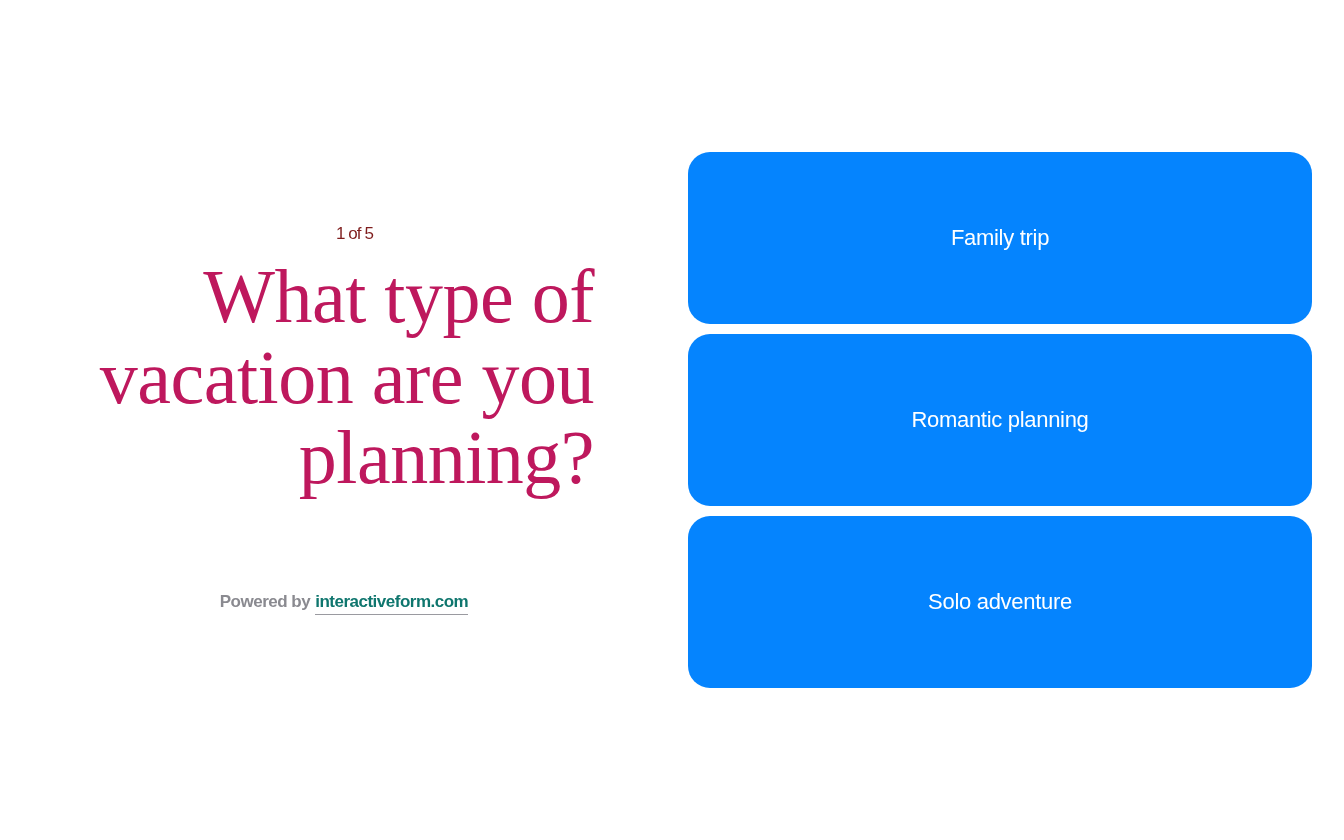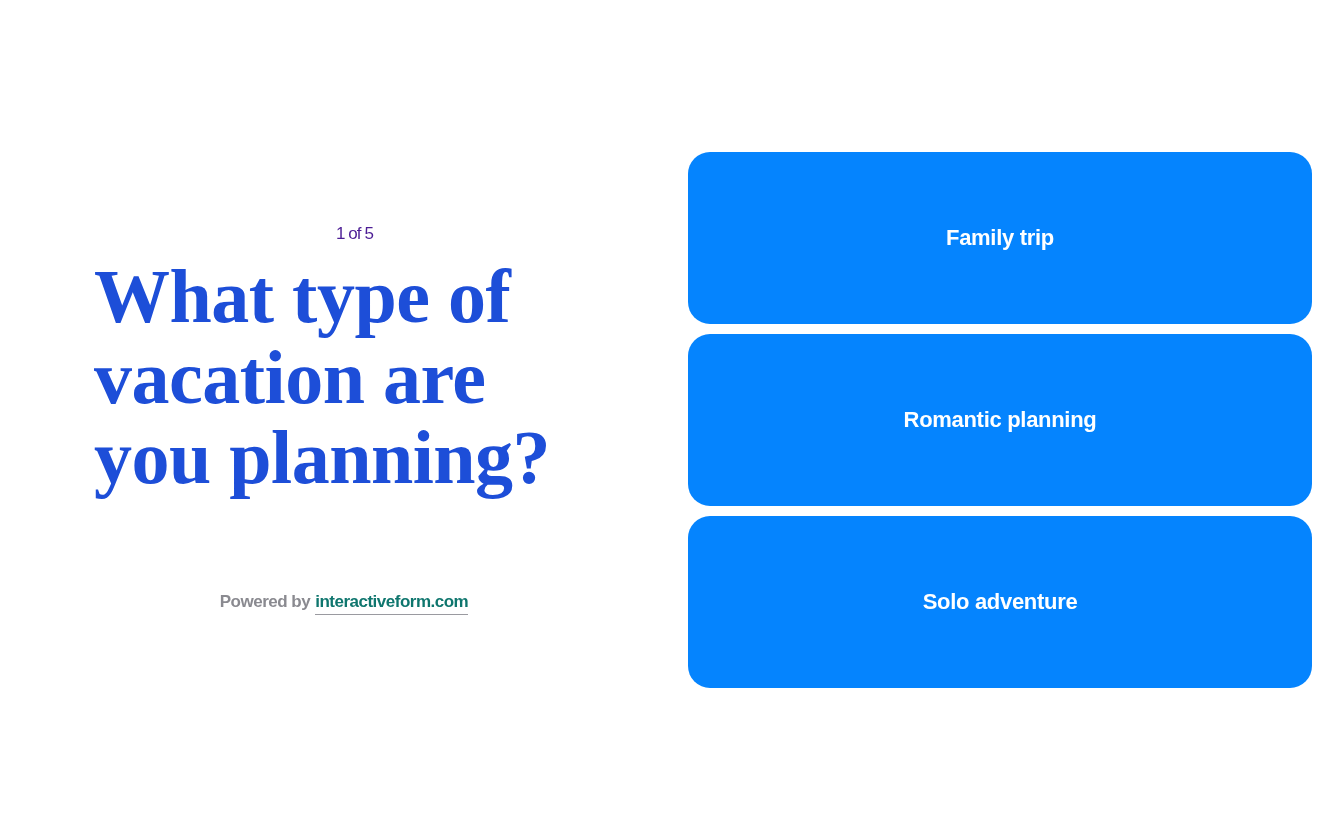--- a/index.html
+++ b/index.html
@@ -40,33 +40,33 @@
     width: 100%;
     display: flex;
     flex-direction: column;
     align-items: center;
   }
 
   .step-counter {
     font-family: "Liberation Sans", sans-serif;
     font-size: 17px;
     font-weight: 500;
-    color: #4c1d95;
+    color: #7f1d1d;
     letter-spacing: -0.9px;
     line-height: 1;
     margin-bottom: 14px;
     margin-left: 21px;
   }
 
   .question-title {
     font-family: "Liberation Serif", serif;
     font-size: 76px;
-    font-weight: 700;
-    color: #1d4ed8;
-    text-align: left;
+    font-weight: 400;
+    color: #be185d;
+    text-align: right;
     line-height: 1.06;
     letter-spacing: -0.5px;
     max-width: 500px;
     margin: 0;
   }
 
   .powered-by {
     margin-top: 94px;
     font-family: "Liberation Sans", sans-serif;
     font-size: 17px;
@@ -99,21 +99,21 @@
   }
 
   .option-button {
     flex: 1 1 0;
     background: #0584fe;
     border: none;
     border-radius: 22px;
     color: #ffffff;
     font-family: "Liberation Sans", sans-serif;
     font-size: 22px;
-    font-weight: 700;
+    font-weight: 400;
     letter-spacing: -0.3px;
     display: flex;
     align-items: center;
     justify-content: center;
     cursor: pointer;
     padding: 0 8px;
     text-align: center;
   }
 </style>
 </head>

